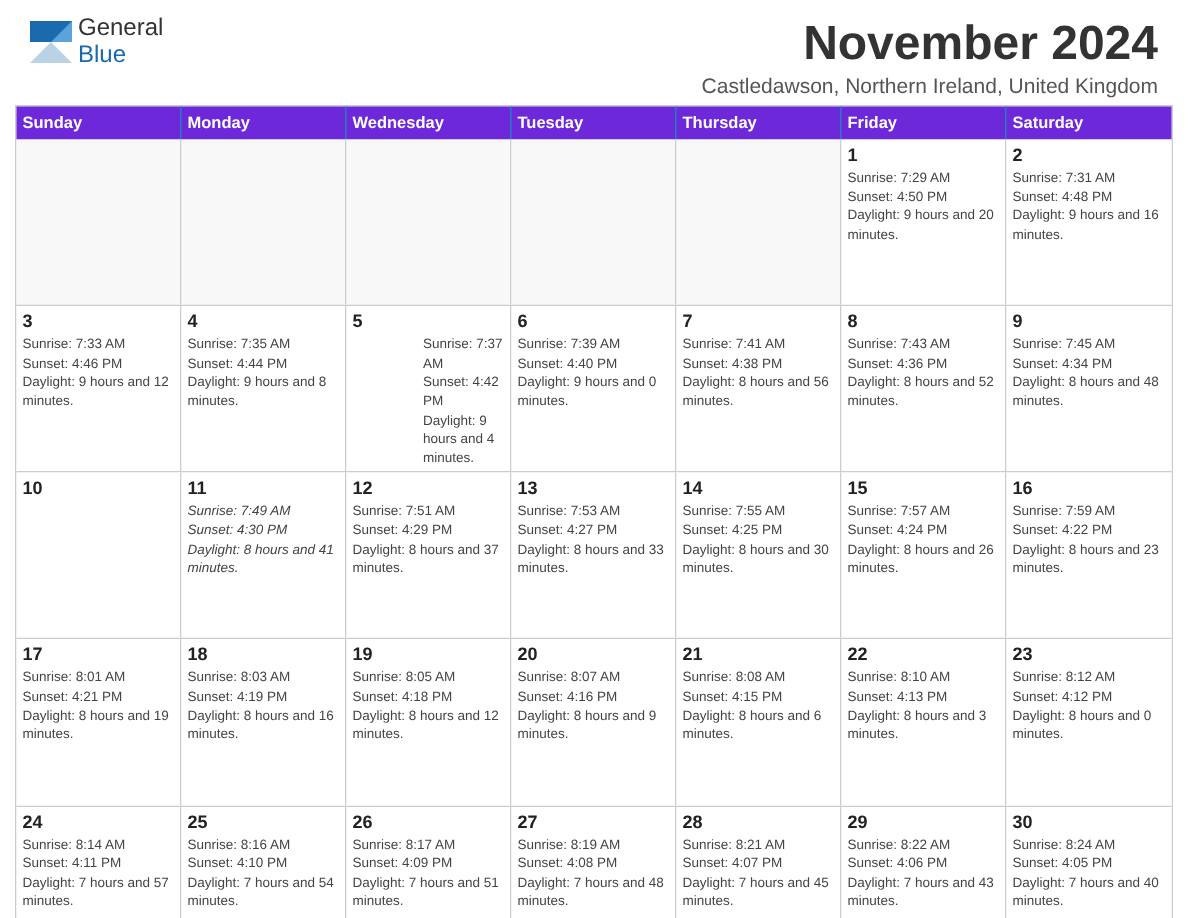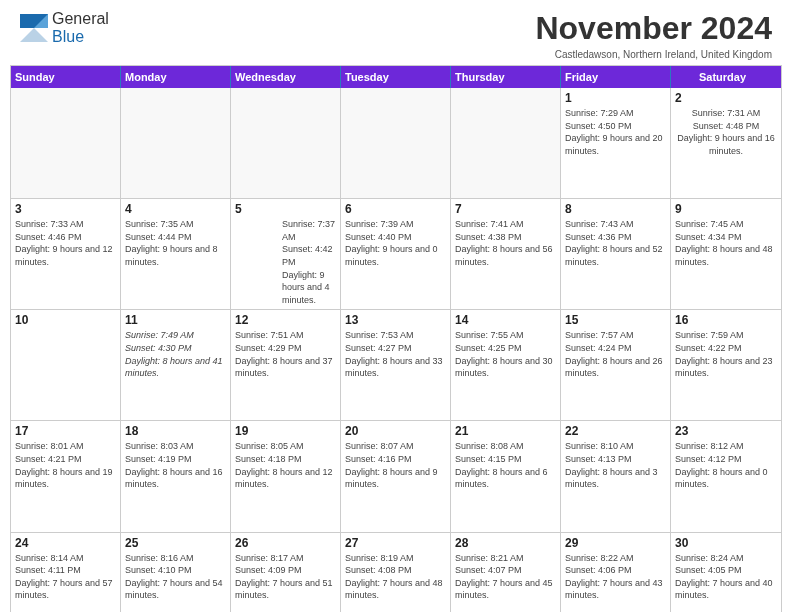--- a/index.html
+++ b/index.html
@@ -7,27 +7,27 @@
     
     .header { padding: 10px 20px 5px 20px; display: flex; align-items: flex-start; justify-content: space-between; }
     
     .logo { display: flex; align-items: center; gap: 4px; justify-content: space-between; }
     .logo-general { color: #333; }
     .logo-blue { color: #1a6aad; }
     .logo-icon { width: 28px; height: 28px; }
     
     .title-area { text-align: right; margin-left: 24px; }
     .month-title { font-size: 32px; font-weight: bold; color: #333; }
-    .location { font-size: 10px; color: #555; margin-top: 2px; }
+    .location { font-size: 14px; color: #555; margin-top: 2px; }
     
     .calendar { margin: 0 10px; }
     
     .cal-header { display: grid; grid-template-columns: repeat(7, 1fr); background: #6d28d9; }
     .cal-header-cell { color: #fff; font-size: 11px; font-weight: bold; padding: 5px 4px; text-align: left; border-right: 1px solid #2a7abf; }
-    .cal-header-cell:last-child { border-right: none; margin-left: 24px; }
+    .cal-header-cell:last-child { border-right: none; }
     
     .cal-body { display: grid; grid-template-rows: repeat(5, 1fr); }
     .cal-week { display: grid; grid-template-columns: repeat(7, 1fr); border-bottom: 1px solid #ccc; }
     .cal-week:last-child { border-bottom: none; }
     
     .cal-cell { border-right: 1px solid #ccc; padding: 3px 4px; font-size: 9.2px; color: #333; min-height: 90px; vertical-align: top; background: #fff; }
     .cal-cell:last-child { border-right: none; }
     .cal-cell.empty { background: #f8f8f8; }
     
     .day-num { font-size: 12px; font-weight: bold; color: #222; margin-bottom: 2px; }
@@ -77,21 +77,21 @@
         <div class="cal-cell empty"></div>
         <div class="cal-cell empty"></div>
         <div class="cal-cell">
           <div class="day-num">1</div>
           <div class="day-info" style="white-space: pre-line;">Sunrise: 7:29 AM
 Sunset: 4:50 PM
 Daylight: 9 hours and 20 minutes.</div>
         </div>
         <div class="cal-cell">
           <div class="day-num">2</div>
-          <div class="day-info" style="white-space: pre-line; text-align: center;">Sunrise: 7:31 AM
+          <div class="day-info" style="white-space: pre-line;">Sunrise: 7:31 AM
 Sunset: 4:48 PM
 Daylight: 9 hours and 16 minutes.</div>
         </div>
       </div>
       <div class="cal-week">
         <div class="cal-cell">
           <div class="day-num">3</div>
           <div class="day-info" style="white-space: pre-line;">Sunrise: 7:33 AM
 Sunset: 4:46 PM
 Daylight: 9 hours and 12 minutes.</div>

